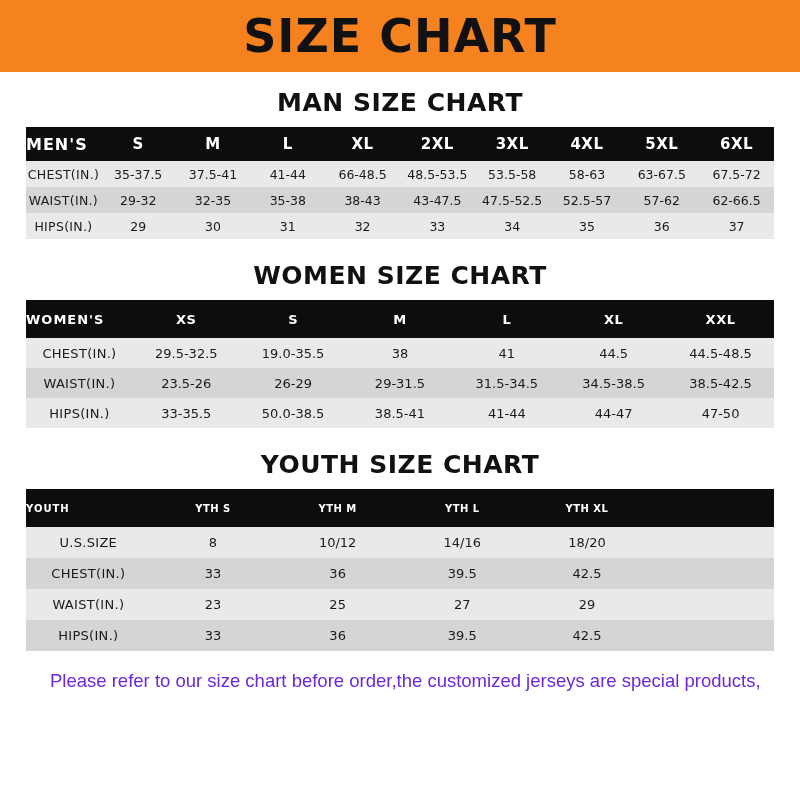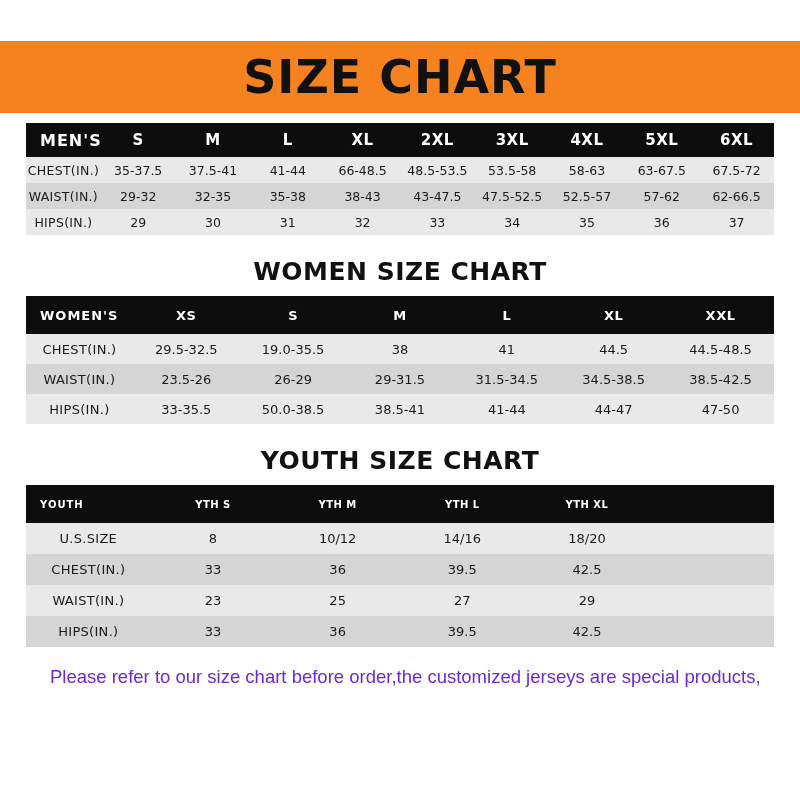--- a/index.html
+++ b/index.html
@@ -21,21 +21,20 @@
     box-sizing: border-box;
   }
   
   .header-band {
     position: relative;
     height: 72px;
     background: #f5821f;
     display: flex;
     align-items: center;
     justify-content: center;
-    margin-top: 41px;
   }
   .header-title {
     font-family: "DejaVu Sans", sans-serif;
     font-weight: bold;
     font-size: 46px;
     letter-spacing: 1px;
     color: #111111;
     line-height: 1;
     margin: 0;
     padding: 0;
@@ -77,21 +76,20 @@
   table.size-table thead th {
     background: #0d0d0d;
     color: #ffffff;
     font-weight: bold;
     font-size: 15px;
     height: 34px;
     letter-spacing: 0.5px;
   }
   table.size-table thead th.corner {
     text-align: left;
-    padding-left: 14px;
     font-size: 16px;
     letter-spacing: 1px;
   }
   table.size-table tbody tr.odd td {
     background: #e9e9e9;
   }
   table.size-table tbody tr.even td {
     background: #d5d5d5;
   }
   table.size-table tbody td.rowlabel {
@@ -121,20 +119,21 @@
 <body>
 
 <div class="page">
 
   <div class="header-band">
     <h1 class="header-title">SIZE CHART</h1>
   </div>
 
   <div class="content">
 
+    <h2 class="section-title t-man">MAN SIZE CHART</h2>
     <table class="size-table" id="man-table">
       <thead>
         <tr>
           <th class="corner">MEN'S</th>
           <th>S</th>
           <th>M</th>
           <th>L</th>
           <th>XL</th>
           <th>2XL</th>
           <th>3XL</th>

